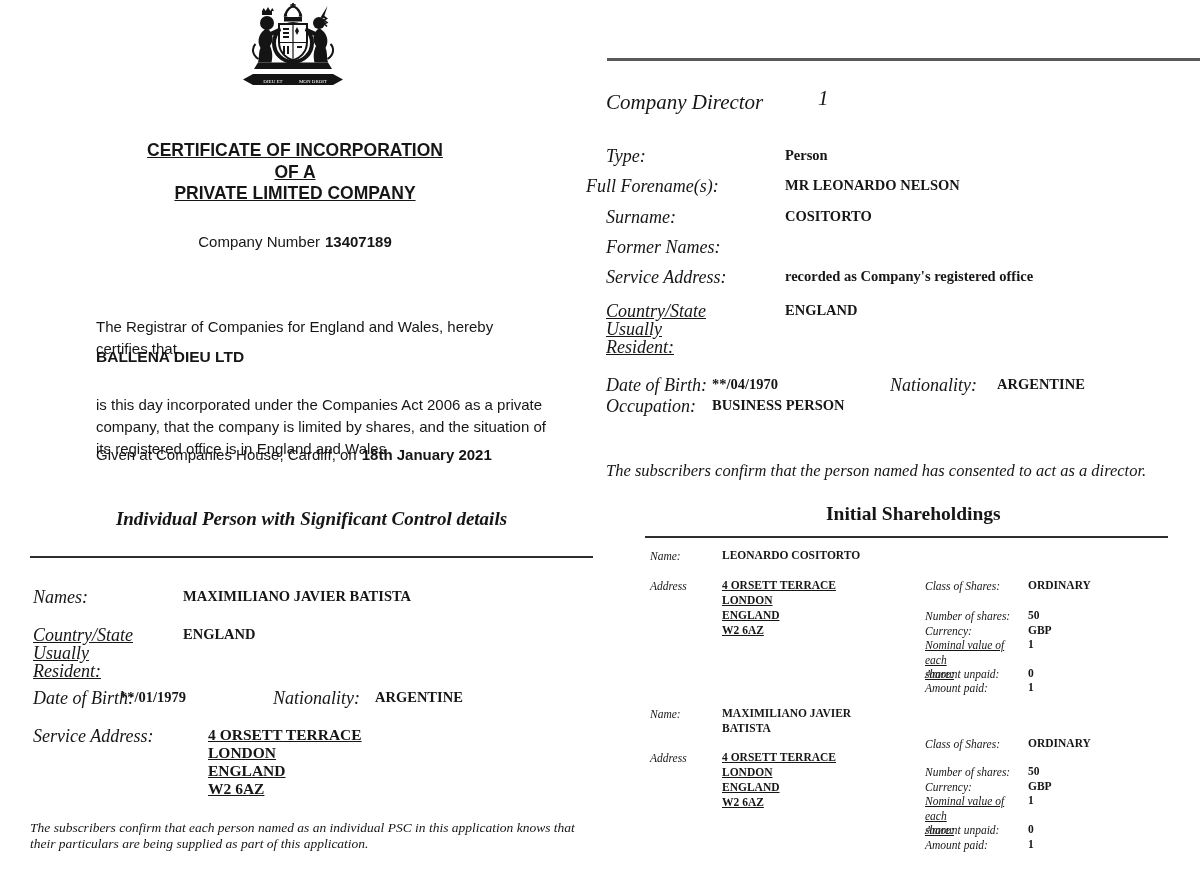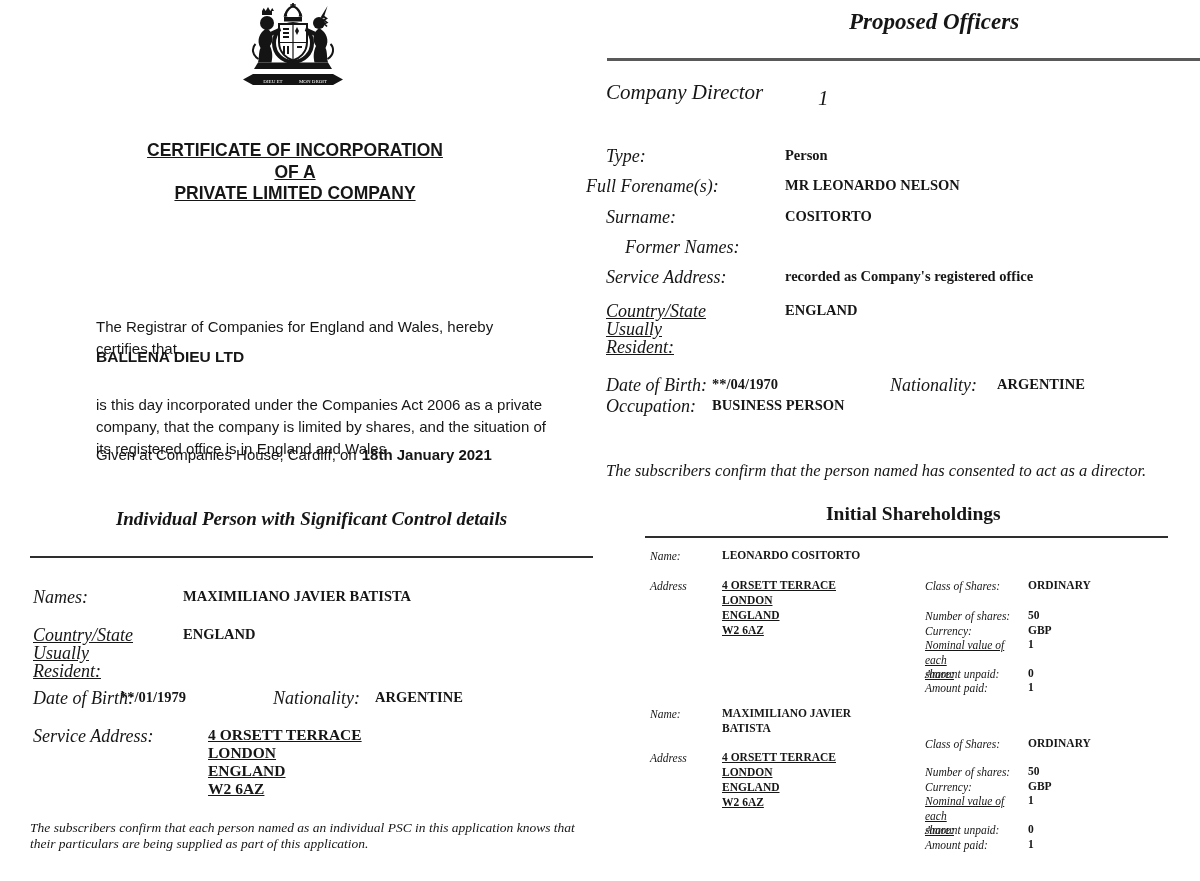--- a/index.html
+++ b/index.html
@@ -34,26 +34,26 @@
   .psc-dob-l{left:33px;top:689px;}     .psc-dob-v{left:120px;top:688px;}
   .psc-nat-l{left:273px;top:689px;}    .psc-nat-v{left:375px;top:688px;}
   .psc-serv-l{left:33px;top:727px;}
   .psc-serv-v{left:208px;top:726px;font-size:15.5px;line-height:18px;}
   .psc-confirm{left:30px;top:806px;width:552px;font-style:italic;
                font-size:13.5px;line-height:16.5px;}
 
   
   .off-title{left:849px;top:9px;font-weight:bold;font-style:italic;font-size:23px;}
   .off-rule{left:607px;top:58px;width:593px;height:3px;background:#595959;}
-  .dir-head-l{left:606px;top:80px;font-style:italic;font-size:21px;}
+  .dir-head-l{left:606px;top:90px;font-style:italic;font-size:21px;}
   .dir-head-n{left:818px;top:86px;font-style:italic;font-size:21px;}
   .off-type-l{left:606px;top:147px;}    .off-type-v{left:785px;top:146px;}
   .off-fore-l{left:586px;top:177px;}    .off-fore-v{left:785px;top:176px;}
   .off-sur-l{left:606px;top:208px;}     .off-sur-v{left:785px;top:207px;}
-  .off-former-l{left:606px;top:238px;margin-left:19px;}  .off-former-v{left:785px;top:237px;}
+  .off-former-l{left:606px;top:238px;}  .off-former-v{left:785px;top:237px;}
   .off-serv-l{left:606px;top:268px;}    .off-serv-v{left:785px;top:267px;}
   .off-country-l{left:606px;top:302px;width:160px;} .off-country-v{left:785px;top:301px;}
   .off-dob-l{left:606px;top:376px;}     .off-dob-v{left:712px;top:375px;}
   .off-nat-l{left:890px;top:376px;}     .off-nat-v{left:997px;top:375px;}
   .off-occ-l{left:606px;top:397px;}     .off-occ-v{left:712px;top:396px;}
   .off-confirm{left:606px;top:444px;width:600px;font-style:italic;font-size:16.5px;}
 
   
   .sh-title{left:826px;top:503px;font-weight:bold;font-size:19.5px;}
   .sh-rule{left:645px;top:536px;width:523px;height:2px;background:#2e2e2e;}
@@ -124,20 +124,23 @@
       <path d="M16 71 l-10 5.5 10 5.5 z M96 71 l10 5.5 -10 5.5 z" fill="#141414"></path>
       <text x="36" y="79.5" text-anchor="middle" font-size="5" fill="#fff" font-family="Liberation Serif, serif">DIEU ET</text>
       <text x="76" y="79.5" text-anchor="middle" font-size="5" fill="#fff" font-family="Liberation Serif, serif">MON DROIT</text>
     </svg>
   </div>
 
   <div class="abs cert-title sans pre">CERTIFICATE OF INCORPORATION
 OF A
 PRIVATE LIMITED COMPANY</div>
 
+  <div class="abs company-number sans">
+    <span>Company Number</span><span class="b num">13407189</span>
+  </div>
 
   <p class="abs cert-p1 sans">The Registrar of Companies for England and Wales, hereby certifies that</p>
 
   <div class="abs cert-name sans">BALLENA DIEU LTD</div>
 
   <p class="abs cert-p3 sans">is this day incorporated under the Companies Act 2006 as a private company, that the company is limited by shares, and the situation of its registered office is in England and Wales</p>
 
   <div class="abs cert-given sans">
     <span>Given at Companies House, Cardiff, on</span><span class="b date">18th January 2021</span>
   </div>
@@ -158,21 +161,20 @@
   <span class="abs val psc-nat-v">ARGENTINE</span>
 
   <span class="abs lbl psc-serv-l">Service Address:</span>
   <span class="abs b pre psc-serv-v">4 ORSETT TERRACE
 LONDON
 ENGLAND
 W2 6AZ</span>
 
   <p class="abs psc-confirm">The subscribers confirm that each person named as an individual PSC in this application knows that their particulars are being supplied as part of this application.</p>
 
-  <div class="abs off-title nowrap">Proposed Officers</div>
   <div class="abs off-rule"></div>
 
   <span class="abs dir-head-l">Company Director</span>
   <span class="abs dir-head-n">1</span>
 
   <span class="abs lbl off-type-l">Type:</span>
   <span class="abs val off-type-v">Person</span>
 
   <span class="abs lbl off-fore-l">Full Forename(s):</span>
   <span class="abs val off-fore-v">MR LEONARDO NELSON</span>

